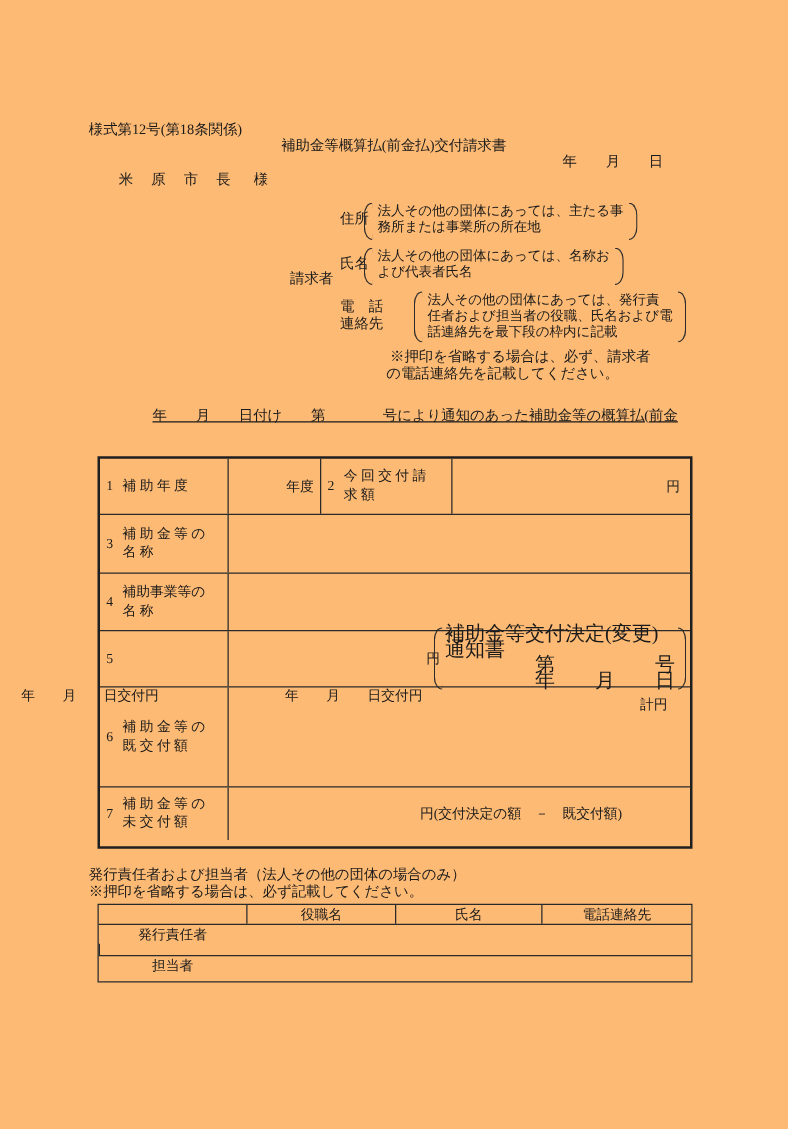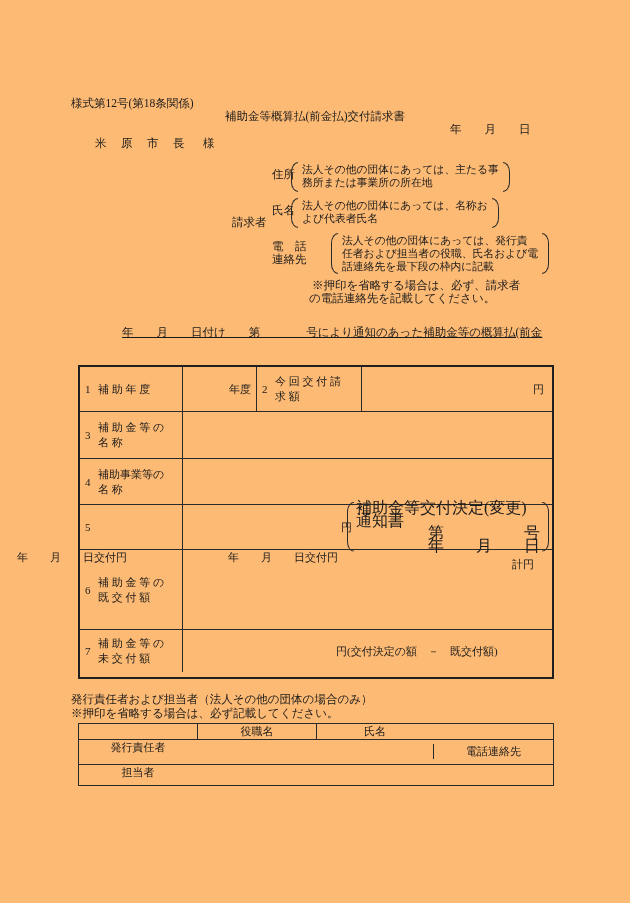--- a/index.html
+++ b/index.html
@@ -98,21 +98,21 @@
     border: 1px solid #2a2a2a;
     display: flex; flex-direction: column;
     font-size: 11px;
   }
   .brow { display: flex; align-items: flex-start; border-top: 1px solid #2a2a2a; font-family: Liberation Serif, serif; }
   .brow:first-child { border-top: none; }
   .bc { display: flex; align-items: center; justify-content: center; border-left: 1px solid #2a2a2a; min-width: 0; }
   .bc.c1 { width: 118px; flex: none; border-left: none; }
   .bc.c2 { width: 119px; flex: none; }
   .bc.c3 { width: 117px; flex: none; }
-  .bc.c4 { flex: 1; margin-top: 20px; }
+  .bc.c4 { flex: 1; }
 </style>
 </head>
 <body>
 
 <div id="page">
 
   <div class="abs" style="left:71px; top:96px;">様式第12号(第18条関係)</div>
   <div class="abs" style="left:0; right:0; top:109px; text-align:center;">補助金等概算払(前金払)交付請求書</div>
   <div class="abs" style="left:450px; top:122px;">年　　月　　日</div>
   <div class="abs" style="left:95px; top:136px; letter-spacing:14.5px;">米原市長</div>

